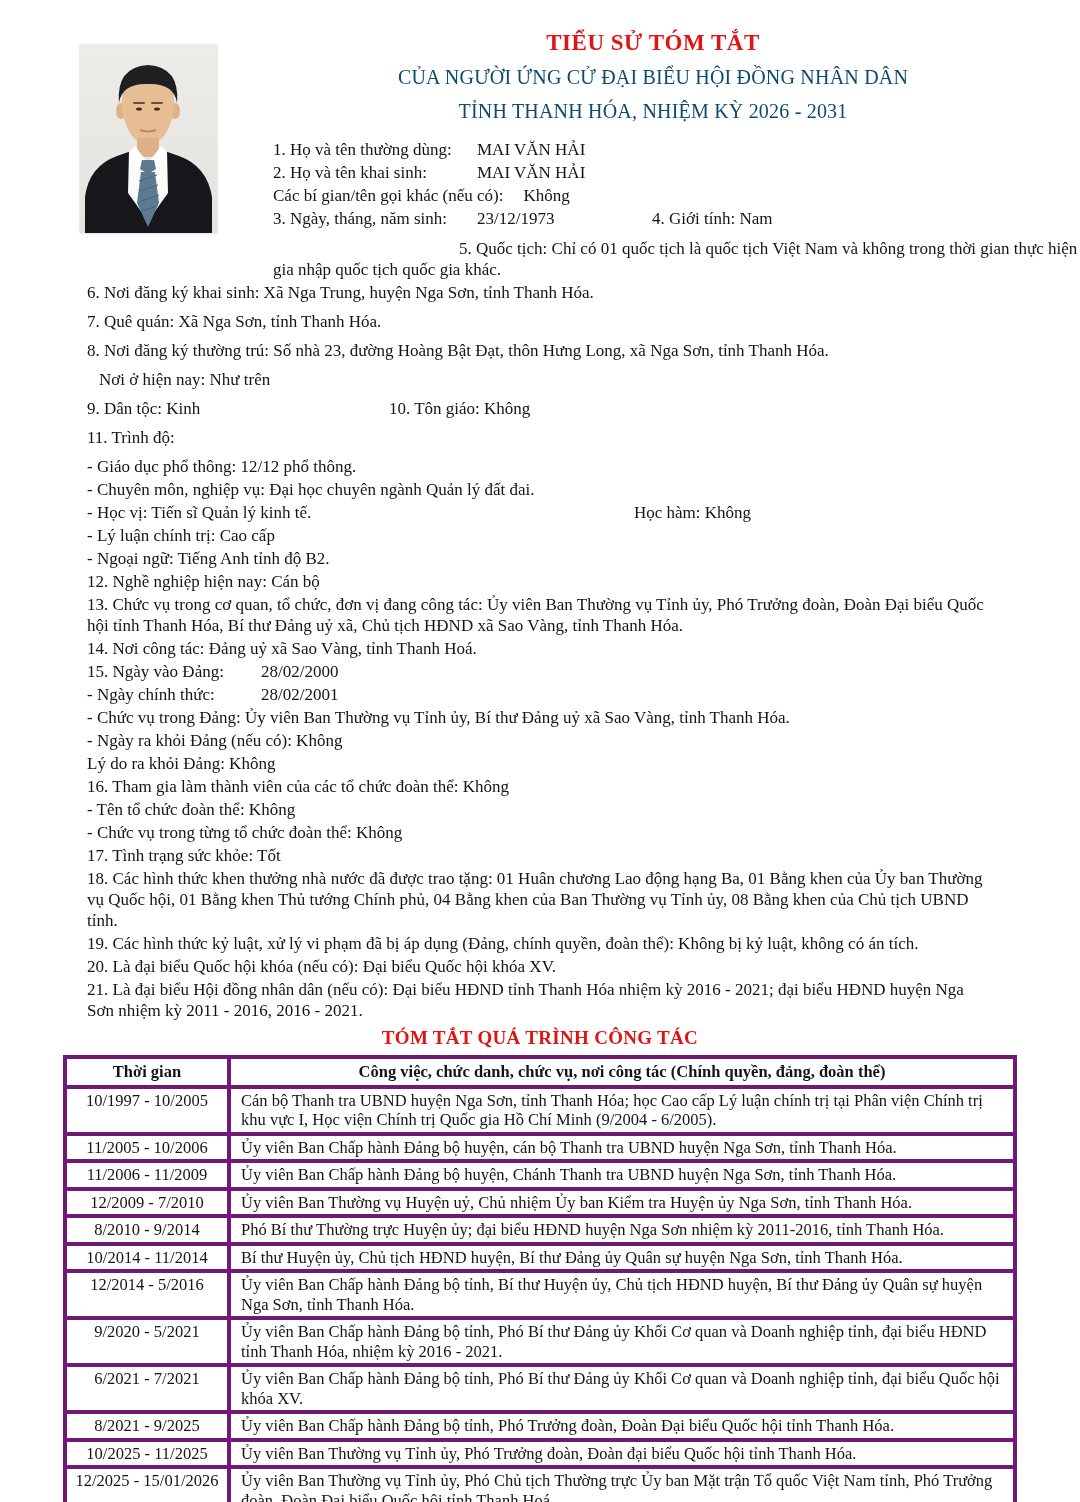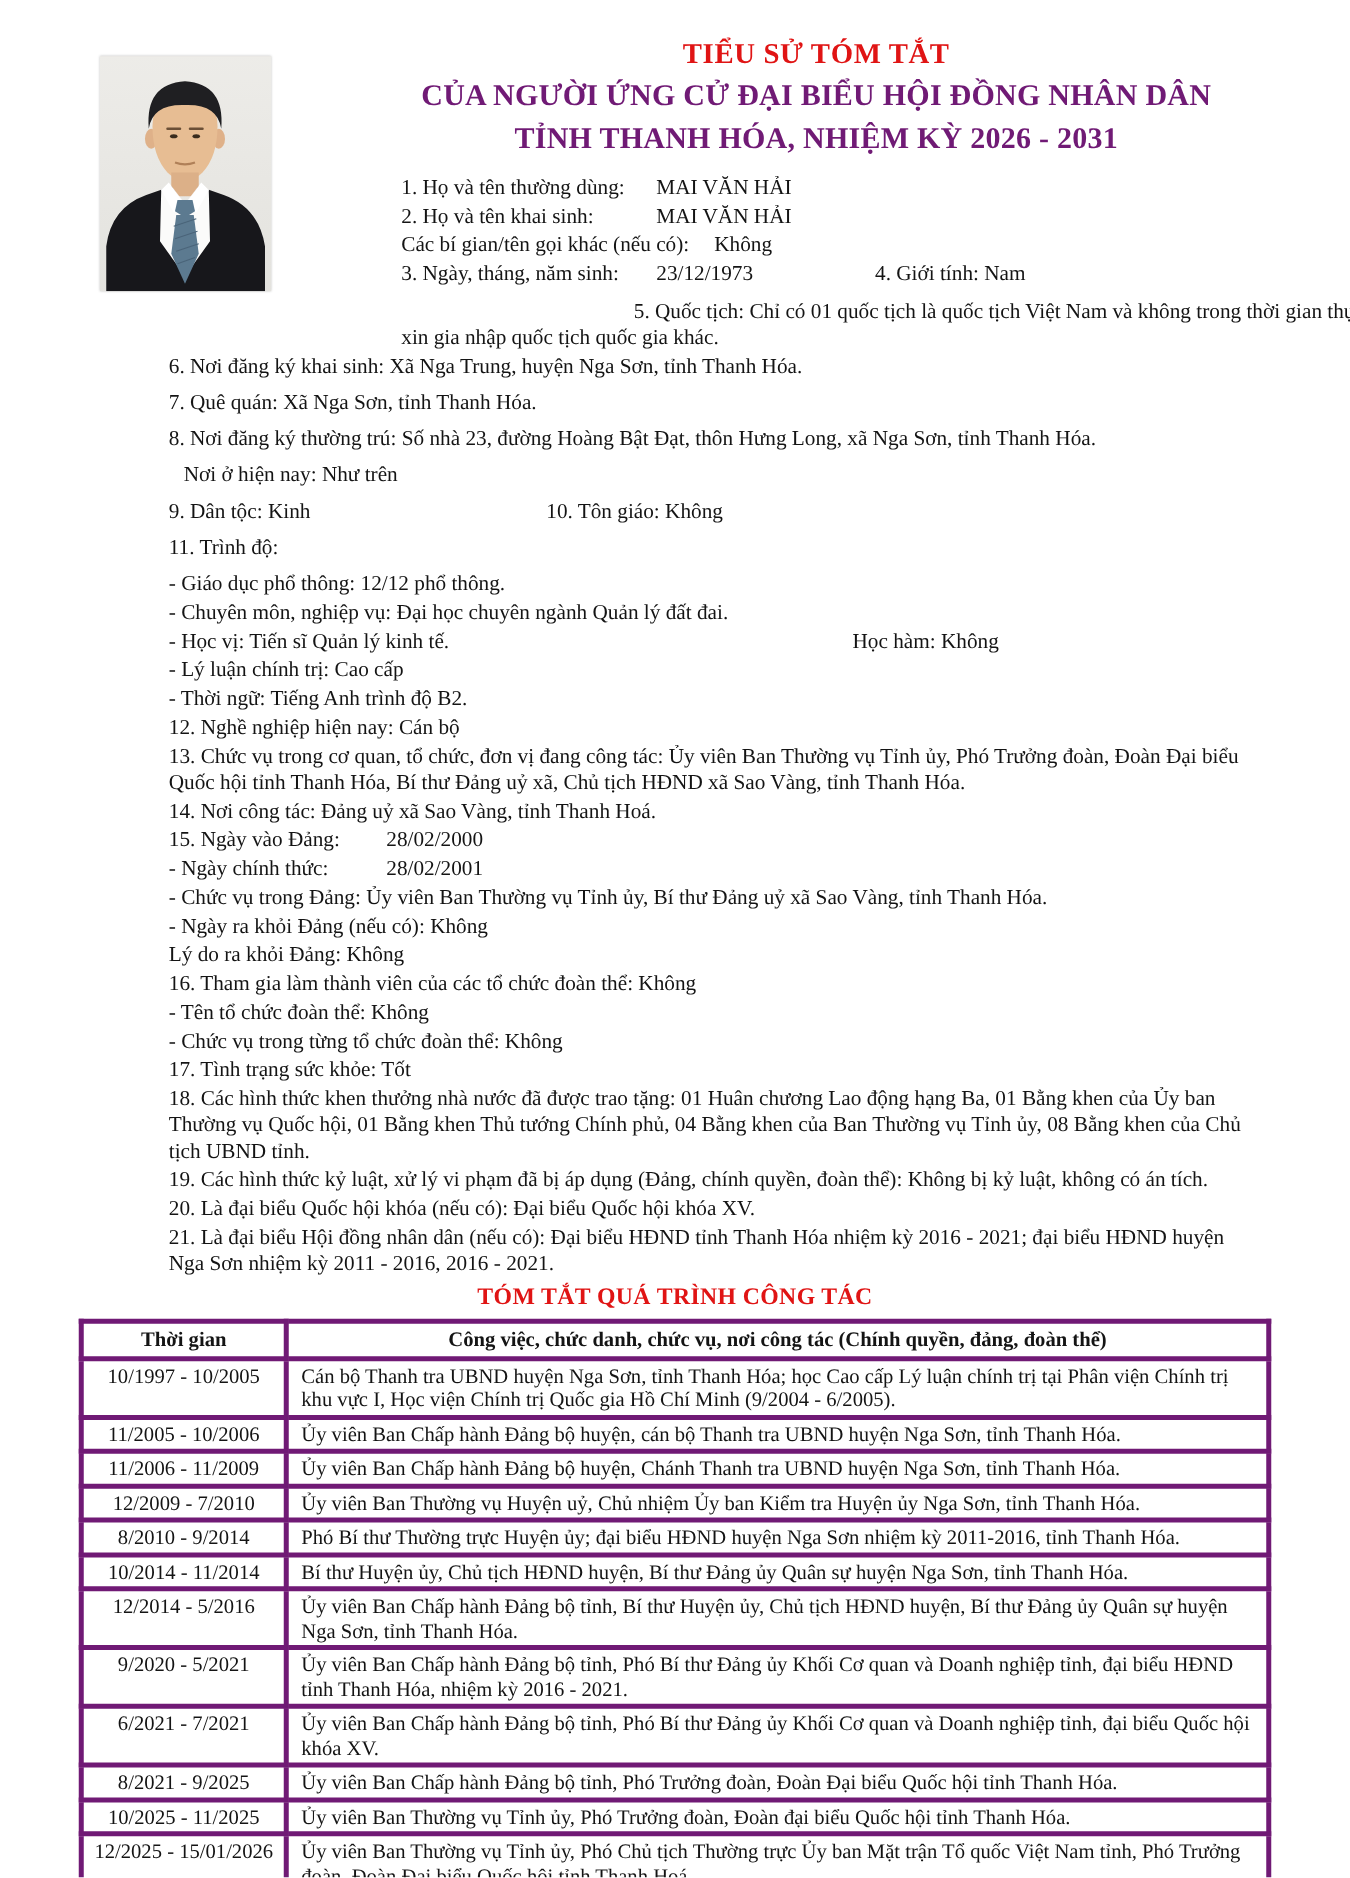--- a/index.html
+++ b/index.html
@@ -19,25 +19,25 @@
     background:#eae9e5;
     box-shadow:0 0 2px rgba(0,0,0,.25);
   }
   .photo svg{display:block;width:100%;height:100%;}
   .titles{margin-left:190px;padding-top:30px;text-align:center;}
   .title-main{
     color:#e01414;font-size:23px;font-weight:bold;
     line-height:26px;letter-spacing:.5px;margin:0;
   }
   .title-sub{
-    color:#701a75;font-size:24px;font-weight:bold;
+    color:#0c4a6e;font-size:20px;font-weight:normal;
     line-height:25px;margin:9px 0 0 0;letter-spacing:.2px;
   }
   
-  .bio{padding:0 87px;margin-left:48px;}
+  .bio{padding:0 87px;}
   .para{font-size:17px;line-height:21px;margin:0 0 2px 0;}
   .para.sp{margin-bottom:8px;}
   .para.idb{margin-left:186px;line-height:23px;margin-bottom:0;}
   .para.idb.first{margin-top:14px;}
   .para.hang{text-indent:186px;margin-top:8px;margin-bottom:2px;}
   .para.ind{padding-left:12px;}
   .para .k{display:inline-block;}
   
   .career-title{
     color:#e01414;font-size:19px;font-weight:bold;
@@ -124,21 +124,21 @@
       <p class="para sp"><span class="k">6. Nơi đăng ký khai sinh: Xã Nga Trung, huyện Nga Sơn, tỉnh Thanh Hóa.</span></p>
       <p class="para sp"><span class="k">7. Quê quán: Xã Nga Sơn, tỉnh Thanh Hóa.</span></p>
       <p class="para sp"><span class="k">8. Nơi đăng ký thường trú: Số nhà 23, đường Hoàng Bật Đạt, thôn Hưng Long, xã Nga Sơn, tỉnh Thanh Hóa.</span></p>
       <p class="para sp ind"><span class="k">Nơi ở hiện nay: Như trên</span></p>
       <p class="para sp"><span class="k" style="min-width: 302px;">9. Dân tộc: Kinh</span><span class="k">10. Tôn giáo: Không</span></p>
       <p class="para sp"><span class="k">11. Trình độ:</span></p>
       <p class="para"><span class="k">- Giáo dục phổ thông: 12/12 phổ thông.</span></p>
       <p class="para"><span class="k">- Chuyên môn, nghiệp vụ: Đại học chuyên ngành Quản lý đất đai.</span></p>
       <p class="para"><span class="k" style="min-width: 547px;">- Học vị: Tiến sĩ Quản lý kinh tế.</span><span class="k">Học hàm: Không</span></p>
       <p class="para"><span class="k">- Lý luận chính trị: Cao cấp</span></p>
-      <p class="para"><span class="k">- Thời ngữ: Tiếng Anh trình độ B2.</span></p>
+      <p class="para"><span class="k">- Ngoại ngữ: Tiếng Anh tỉnh độ B2.</span></p>
       <p class="para"><span class="k">12. Nghề nghiệp hiện nay: Cán bộ</span></p>
       <p class="para"><span class="k">13. Chức vụ trong cơ quan, tổ chức, đơn vị đang công tác: Ủy viên Ban Thường vụ Tỉnh ủy, Phó Trưởng đoàn, Đoàn Đại biểu Quốc hội tỉnh Thanh Hóa, Bí thư Đảng uỷ xã, Chủ tịch HĐND xã Sao Vàng, tỉnh Thanh Hóa.</span></p>
       <p class="para"><span class="k">14. Nơi công tác: Đảng uỷ xã Sao Vàng, tỉnh Thanh Hoá.</span></p>
       <p class="para"><span class="k" style="min-width: 174px;">15. Ngày vào Đảng:</span><span class="k">28/02/2000</span></p>
       <p class="para"><span class="k" style="min-width: 174px;">- Ngày chính thức:</span><span class="k">28/02/2001</span></p>
       <p class="para"><span class="k">- Chức vụ trong Đảng: Ủy viên Ban Thường vụ Tỉnh ủy, Bí thư Đảng uỷ xã Sao Vàng, tỉnh Thanh Hóa.</span></p>
       <p class="para"><span class="k">- Ngày ra khỏi Đảng (nếu có): Không</span></p>
       <p class="para"><span class="k">Lý do ra khỏi Đảng: Không</span></p>
       <p class="para"><span class="k">16. Tham gia làm thành viên của các tổ chức đoàn thể: Không</span></p>
       <p class="para"><span class="k">- Tên tổ chức đoàn thể: Không</span></p>

